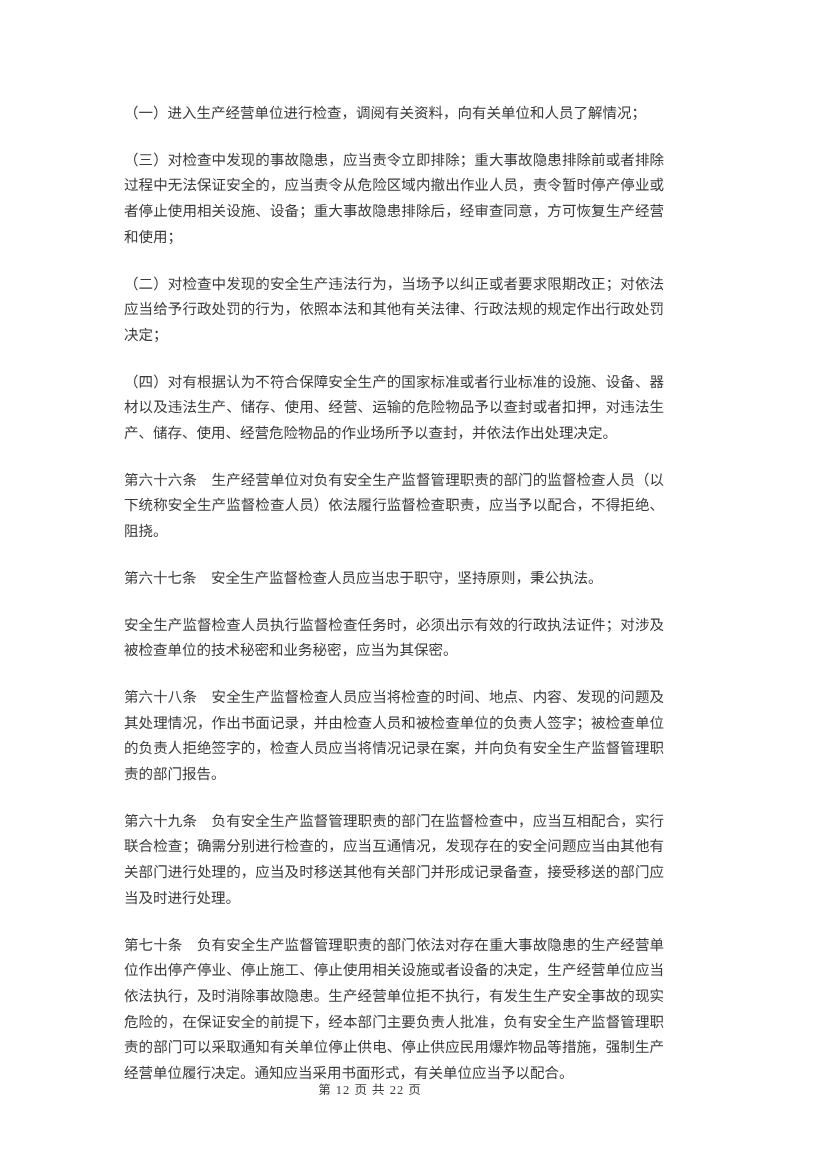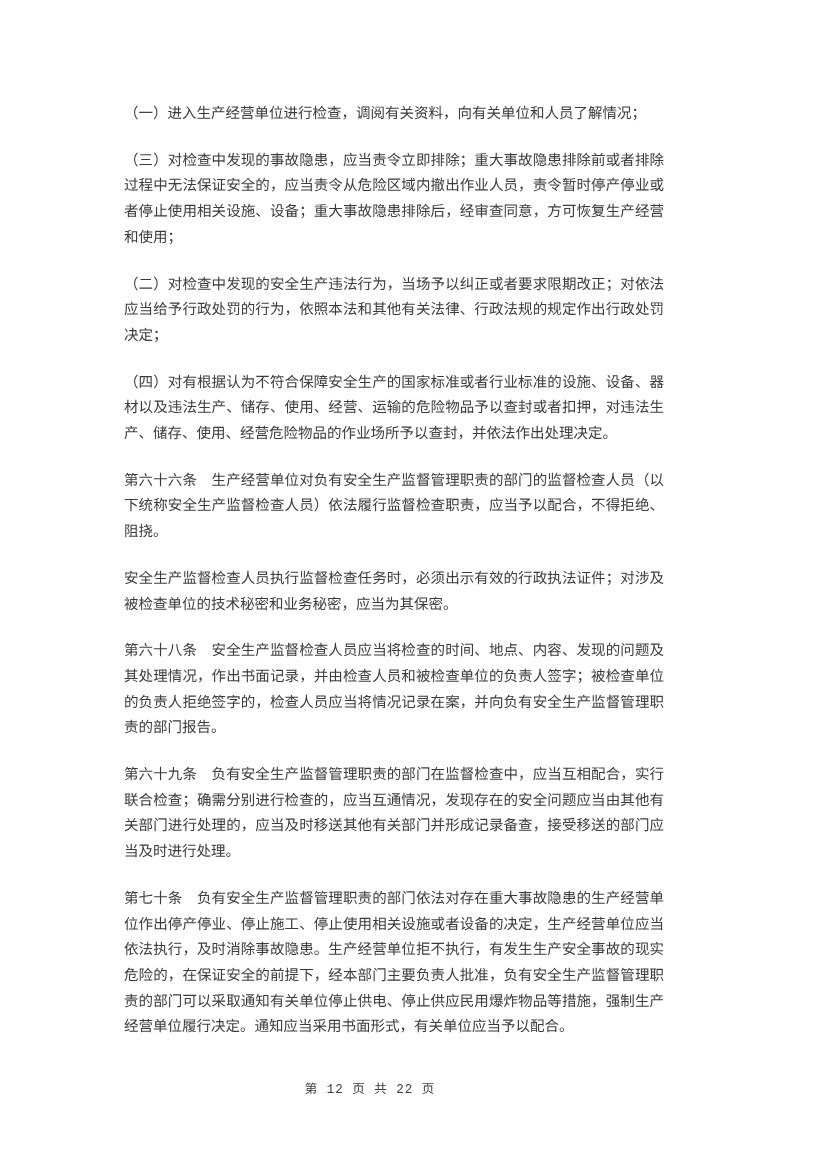--- a/index.html
+++ b/index.html
@@ -33,32 +33,32 @@
   .footer {
     position: absolute;
     left: 0;
     right: 0;
     top: 1081px;
     text-align: center;
     font-size: 12.5px;
     line-height: 18px;
     color: #3a3a3a;
     letter-spacing: 1px;
-    font-family: Liberation Mono, monospace;
   }
 </style>
 </head>
 <body>
 
 <div class="page">
   <div class="content">
     <p>（一）进入生产经营单位进行检查，调阅有关资料，向有关单位和人员了解情况；</p>
     <p>（三）对检查中发现的事故隐患，应当责令立即排除；重大事故隐患排除前或者排除过程中无法保证安全的，应当责令从危险区域内撤出作业人员，责令暂时停产停业或者停止使用相关设施、设备；重大事故隐患排除后，经审查同意，方可恢复生产经营和使用；</p>
     <p>（二）对检查中发现的安全生产违法行为，当场予以纠正或者要求限期改正；对依法应当给予行政处罚的行为，依照本法和其他有关法律、行政法规的规定作出行政处罚决定；</p>
     <p>（四）对有根据认为不符合保障安全生产的国家标准或者行业标准的设施、设备、器材以及违法生产、储存、使用、经营、运输的危险物品予以查封或者扣押，对违法生产、储存、使用、经营危险物品的作业场所予以查封，并依法作出处理决定。</p>
     <p>第六十六条　生产经营单位对负有安全生产监督管理职责的部门的监督检查人员（以下统称安全生产监督检查人员）依法履行监督检查职责，应当予以配合，不得拒绝、阻挠。</p>
+    <p>第六十七条　安全生产监督检查人员应当忠于职守，坚持原则，秉公执法。</p>
     <p>安全生产监督检查人员执行监督检查任务时，必须出示有效的行政执法证件；对涉及被检查单位的技术秘密和业务秘密，应当为其保密。</p>
     <p>第六十八条　安全生产监督检查人员应当将检查的时间、地点、内容、发现的问题及其处理情况，作出书面记录，并由检查人员和被检查单位的负责人签字；被检查单位的负责人拒绝签字的，检查人员应当将情况记录在案，并向负有安全生产监督管理职责的部门报告。</p>
     <p>第六十九条　负有安全生产监督管理职责的部门在监督检查中，应当互相配合，实行联合检查；确需分别进行检查的，应当互通情况，发现存在的安全问题应当由其他有关部门进行处理的，应当及时移送其他有关部门并形成记录备查，接受移送的部门应当及时进行处理。</p>
     <p>第七十条　负有安全生产监督管理职责的部门依法对存在重大事故隐患的生产经营单位作出停产停业、停止施工、停止使用相关设施或者设备的决定，生产经营单位应当依法执行，及时消除事故隐患。生产经营单位拒不执行，有发生生产安全事故的现实危险的，在保证安全的前提下，经本部门主要负责人批准，负有安全生产监督管理职责的部门可以采取通知有关单位停止供电、停止供应民用爆炸物品等措施，强制生产经营单位履行决定。通知应当采用书面形式，有关单位应当予以配合。</p>
   </div>
   <div class="footer">第 12 页 共 22 页</div>
 </div>
 
 </body></html>

